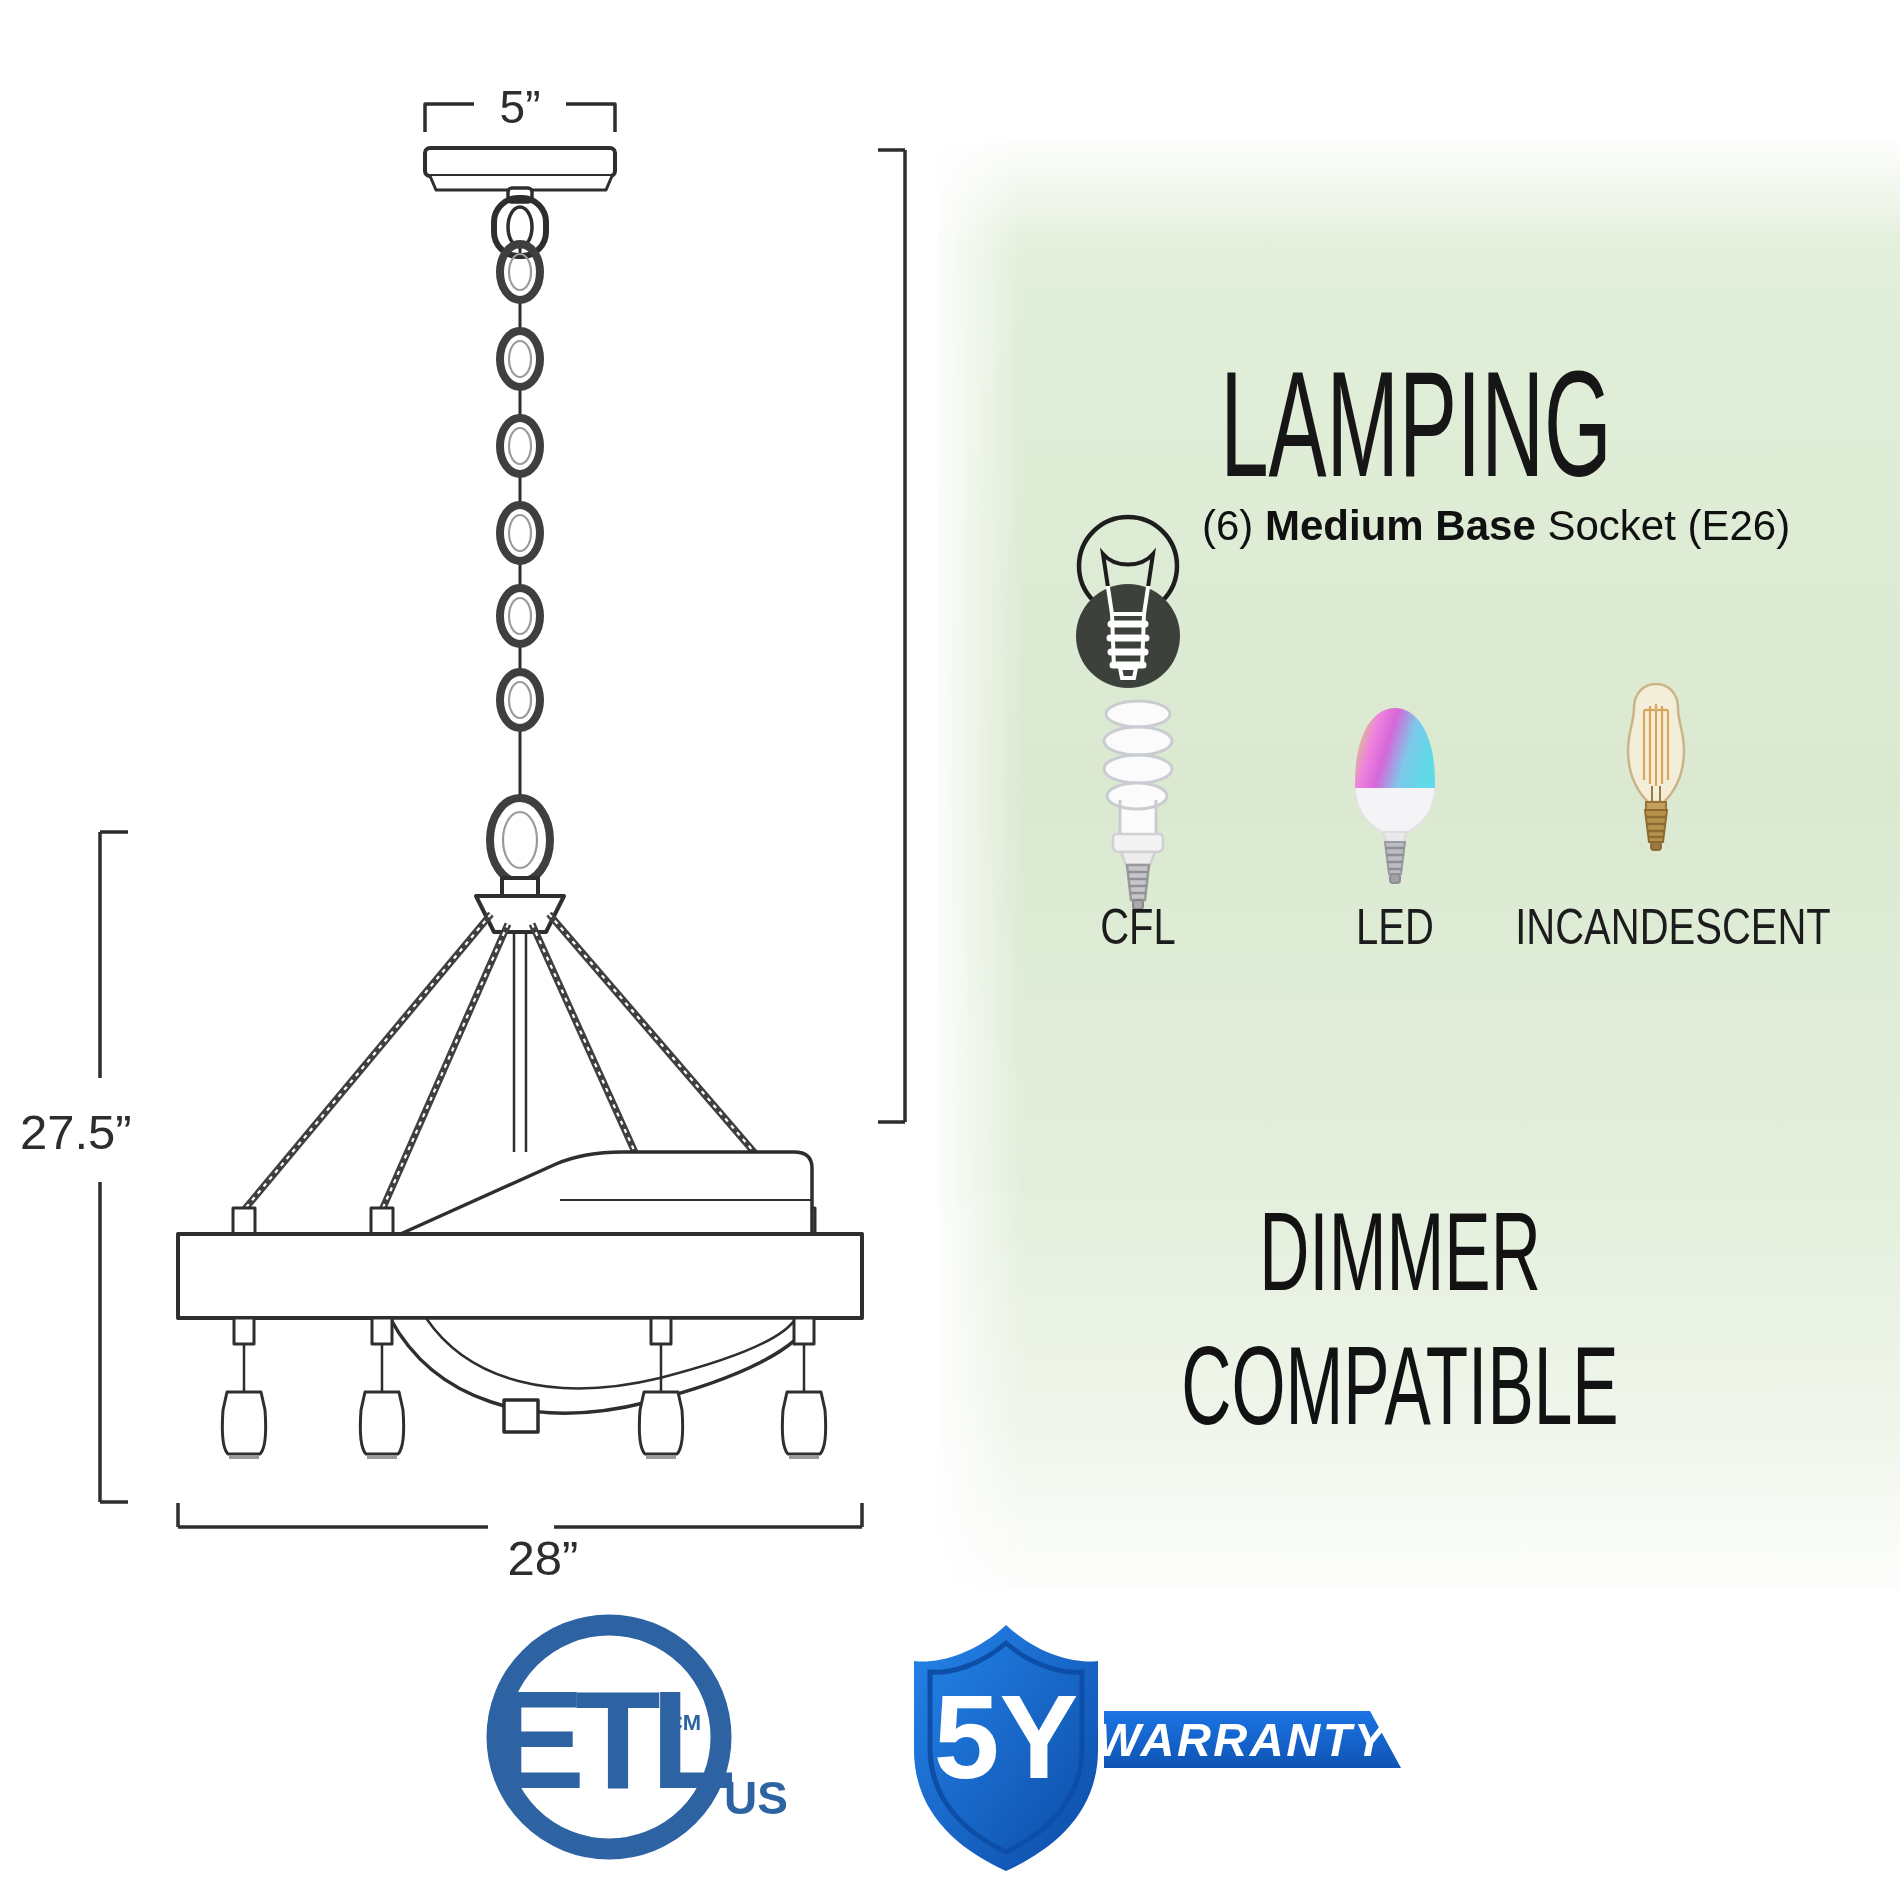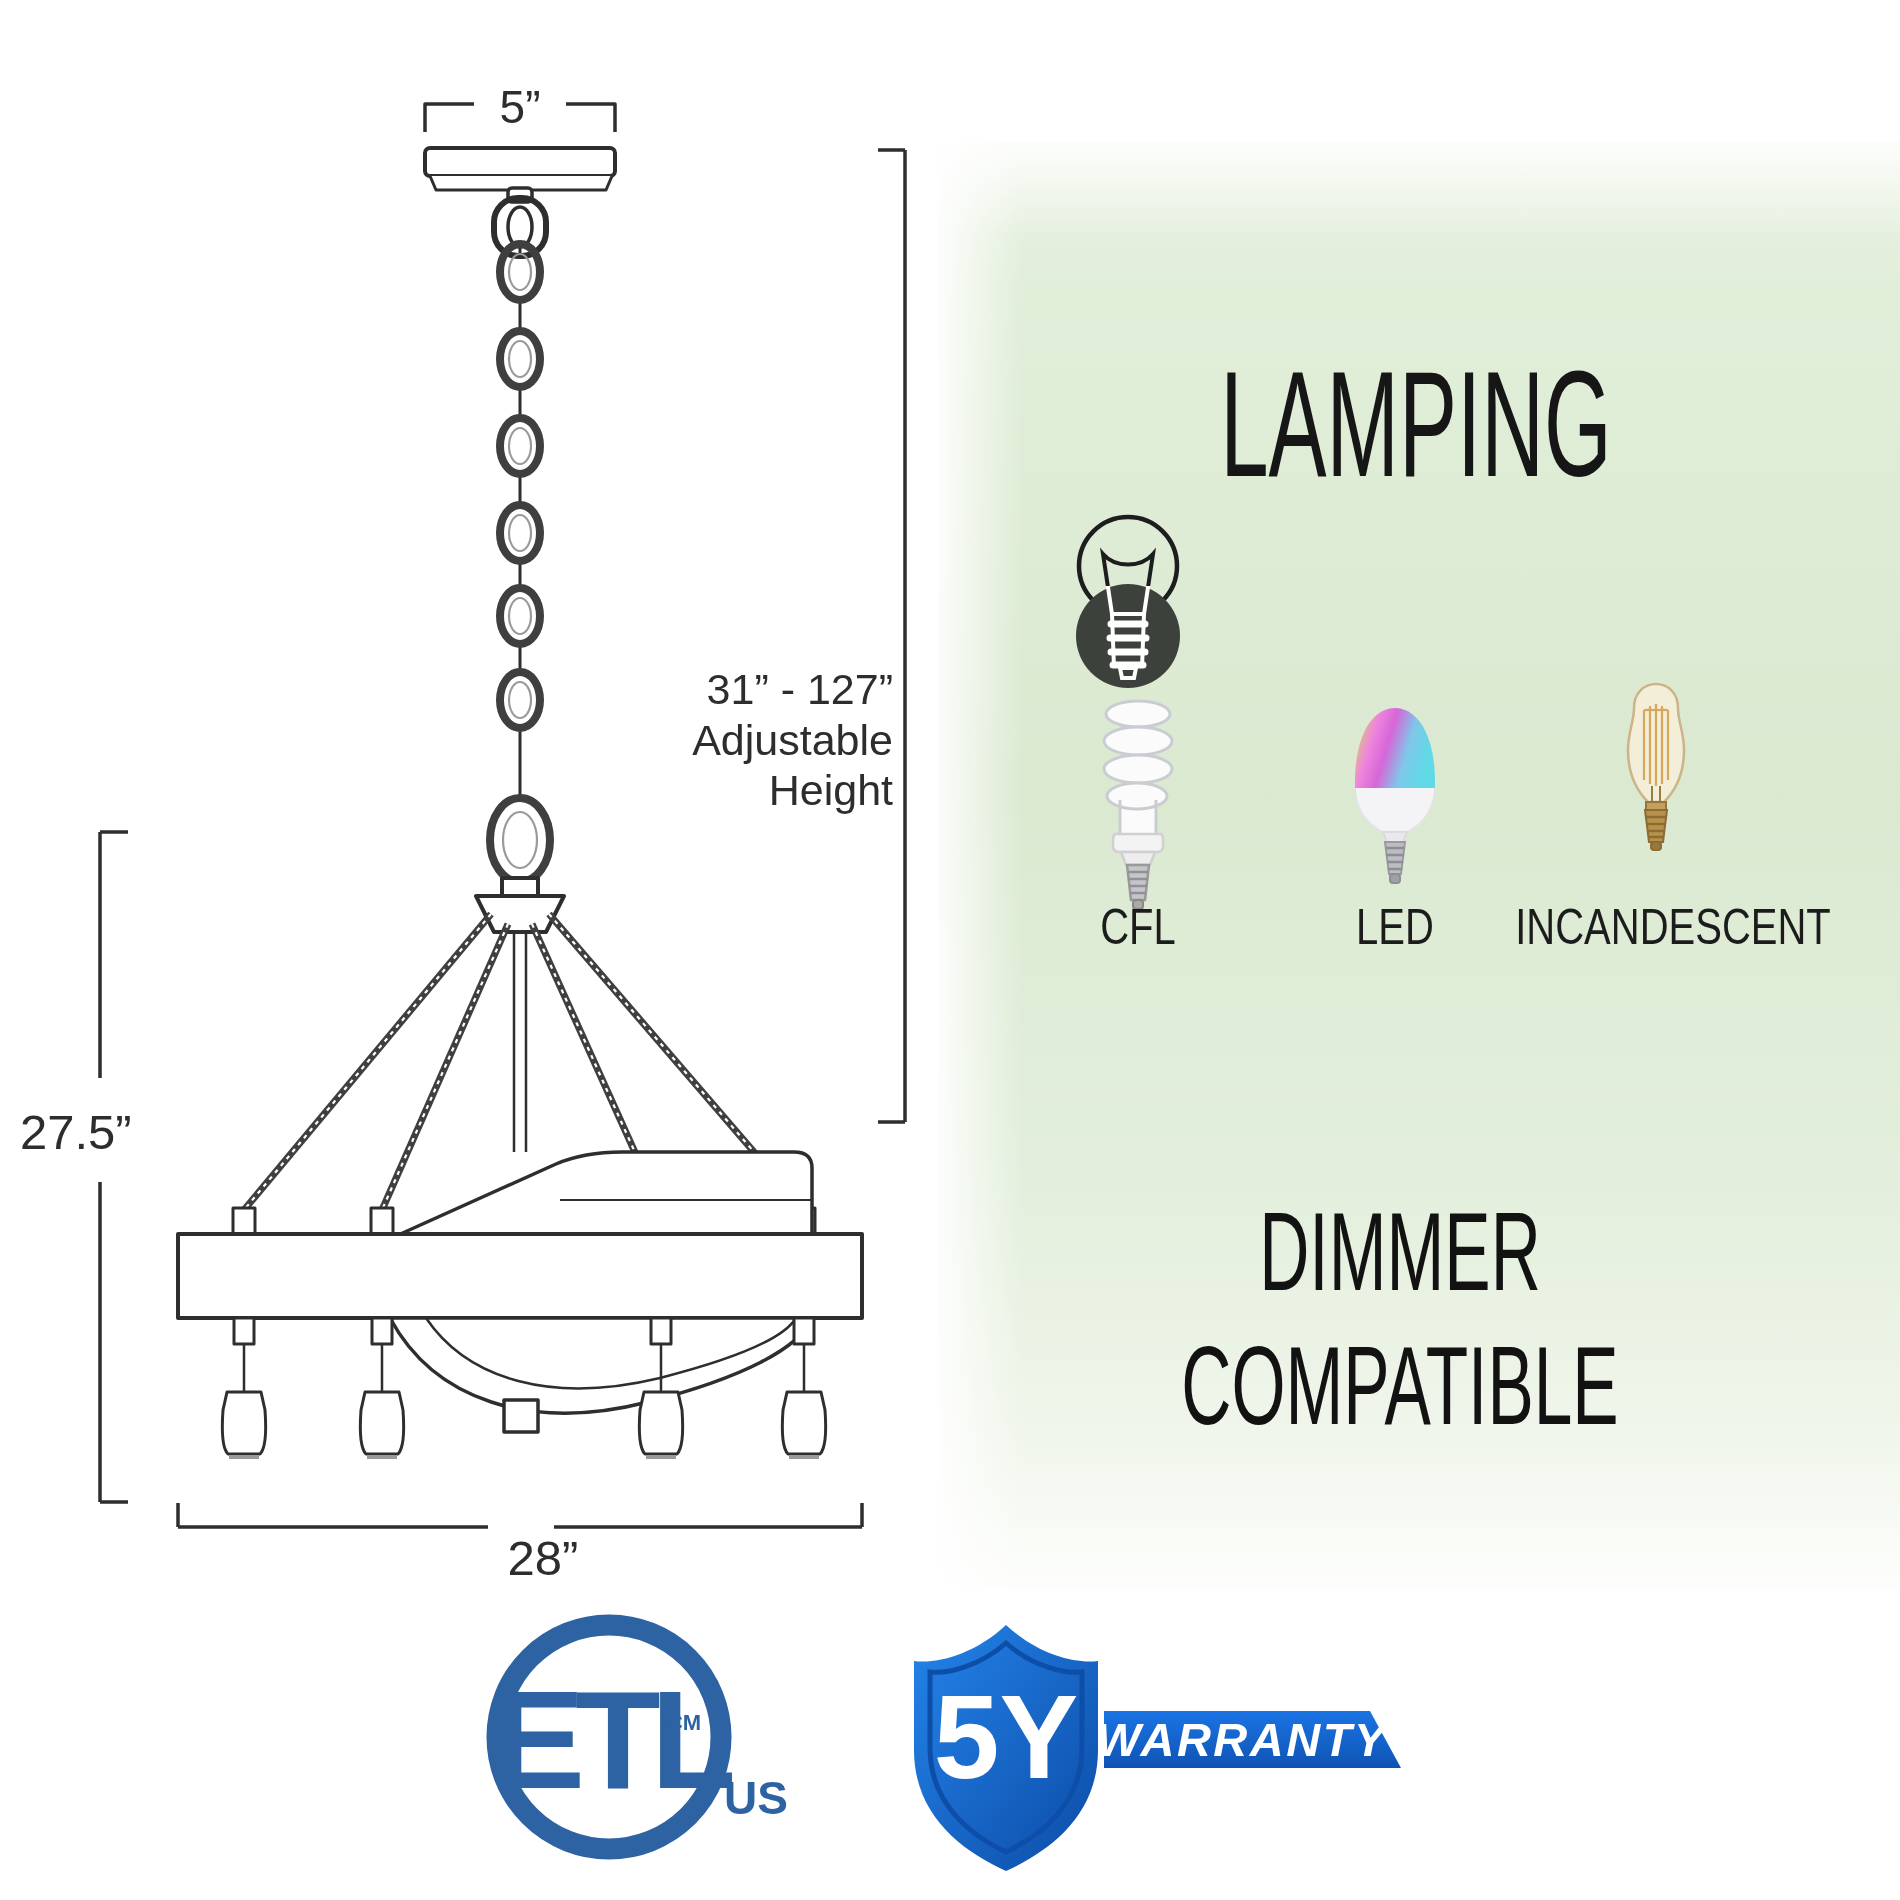--- a/index.html
+++ b/index.html
@@ -131,25 +131,20 @@
             <path d="M367,1457 L397,1457"></path>
           <path d="M646,1457 L676,1457"></path>
             <path d="M789,1457 L819,1457"></path>
         </g>
       </g>
     </g>
   </svg>
 
   <div class="abs dimtext" style="left:455px;top:80px;width:130px;text-align:center;">5”</div>
 
-  <div class="abs dimtext" style="left:610px;top:664px;width:283px;text-align:right;font-size:43px;line-height:1.18;">
-    <div>31” - 127”</div>
-    <div>Adjustable</div>
-    <div>Height</div>
-  </div>
 
   <div class="abs dimtext" style="left:20px;top:1104px;width:165px;text-align:left;font-size:49px;">27.5”</div>
 
   <div class="abs dimtext" style="left:493px;top:1498px;width:100px;text-align:center;font-size:49px;margin-top:32px;">28”</div>
 
   <div class="abs heading cond" style="left:1090px;top:338px;width:620px;font-size:150px;">LAMPING</div>
 
   <svg class="abs" style="left:1058px;top:512px" width="140" height="182" viewBox="0 0 140 182">
     <defs>
       <clipPath id="clipUp">
@@ -169,20 +164,21 @@
         <path d="M53,112 L87,112"></path>
           <path d="M52,126 L88,126"></path>
         <path d="M53,140 L87,140"></path>
           <path d="M55,153 L85,153"></path>
       </g>
       <path d="M62,156 L78,156 L76,166 L64,166 Z" stroke-width="4"></path>
     </g>
   </svg>
 
   <div class="abs sockettext" style="left:1202px;top:498px;">
+    <div><span>(6) </span><b>Medium Base</b><span> Socket (E26)</span></div>
   </div>
 
   <svg class="abs" style="left:1088px;top:688px" width="100" height="232" viewBox="0 0 100 232">
     <g stroke="#c9cdd2" stroke-width="3" fill="#fbfbfc">
       <rect x="32" y="100" width="36" height="48" stroke="none"></rect>
       <ellipse cx="50" cy="26" rx="32" ry="13"></ellipse>
       <ellipse cx="50" cy="53" rx="34" ry="14"></ellipse>
       <ellipse cx="50" cy="81" rx="34" ry="14"></ellipse>
       <ellipse cx="49" cy="108" rx="30" ry="13"></ellipse>
       <path d="M32,112 L32,148 M68,112 L68,148" fill="none"></path>

